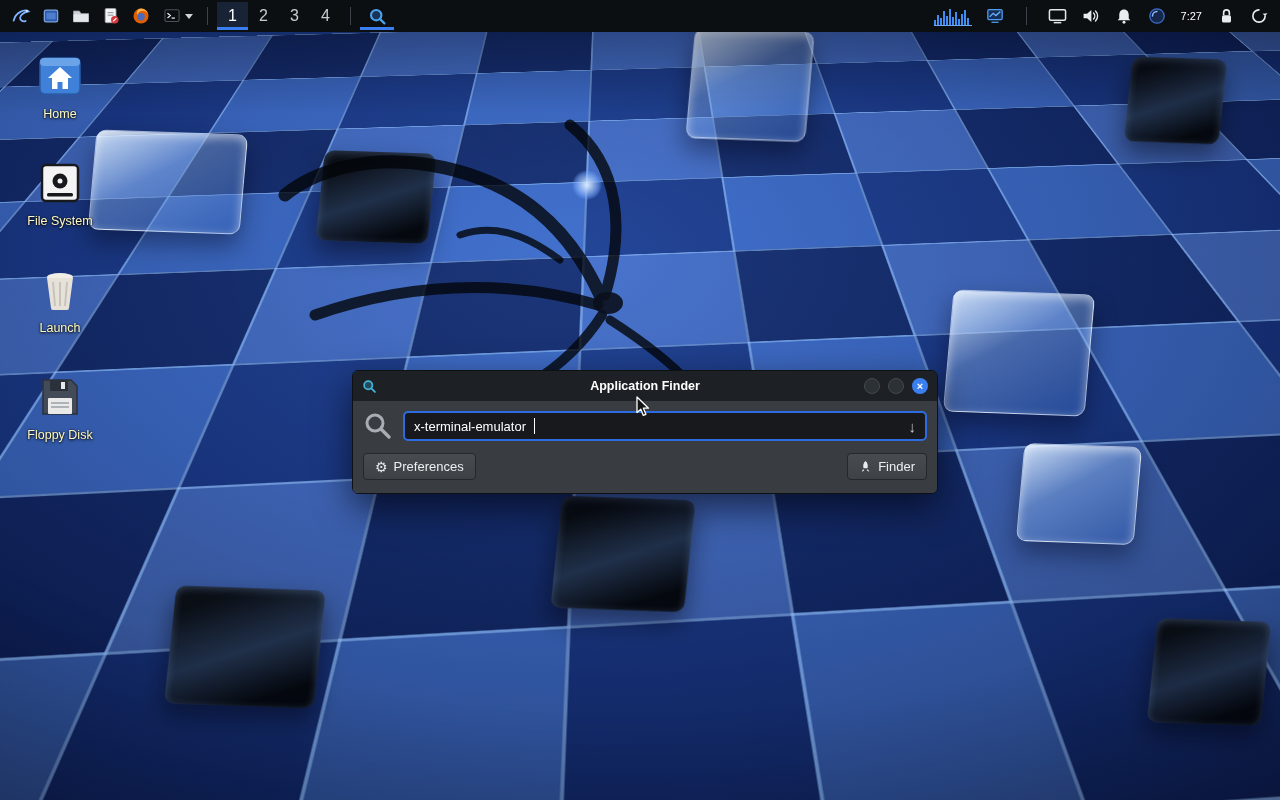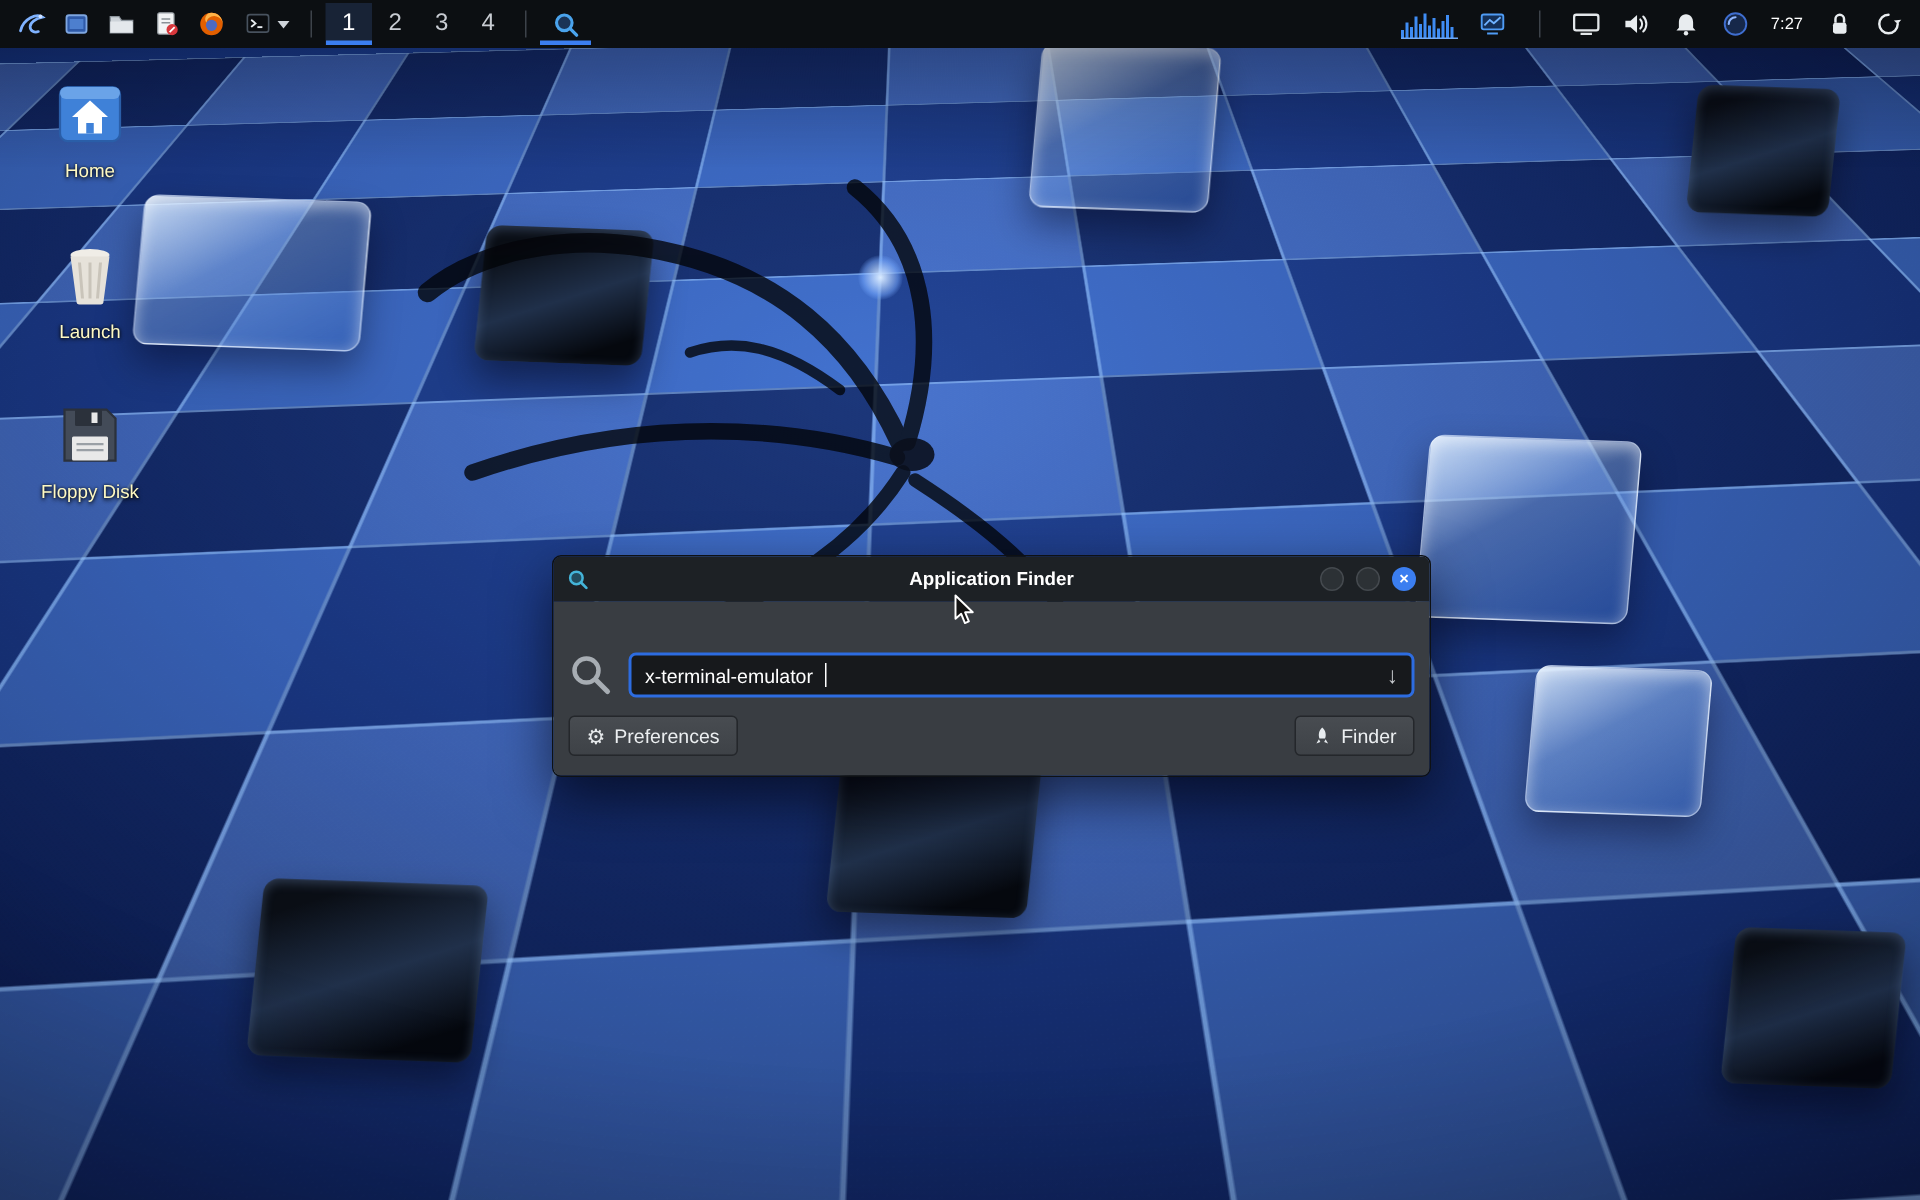--- a/index.html
+++ b/index.html
@@ -52,30 +52,30 @@
 
   
   .desk-icons { position:absolute; left:12px; top:52px; width:96px; display:flex; flex-direction:column;
     gap:38px; align-items:center; z-index:10; }
   .d-icon { display:flex; flex-direction:column; align-items:center; gap:7px; width:96px; }
   .d-glyph { width:48px; height:48px; display:flex; align-items:center; justify-content:center; }
   .d-label { color:#fef9c3; font-size:12.5px; text-align:center; white-space:nowrap;
     text-shadow:0 1px 3px rgba(0,0,0,.95), 0 0 2px rgba(0,0,0,.8); }
 
   
-  .finder { position:absolute; left:368px; top:370px; width:586px; z-index:40; border-radius:6px;
+  .finder { position:absolute; left:352px; top:370px; width:586px; z-index:40; border-radius:6px;
     overflow:hidden; border:1px solid #0e1114; box-shadow:0 14px 36px rgba(0,0,10,.6); }
   .finder-title { height:30px; background:#1d2125; display:flex; align-items:center; padding:0 9px; position:relative; }
   .title-text { position:absolute; left:0; right:0; text-align:center; color:#fff; font-weight:bold; font-size:12.5px; }
   .win-ctl { margin-left:auto; display:flex; gap:8px; z-index:2; }
   .wc { width:16px; height:16px; border-radius:50%; display:flex; align-items:center; justify-content:center; }
   .wc.dim { background:#2c3135; border:1px solid #44494e; }
   .wc.close { background:#3b7ef0; color:#fff; font-size:11px; font-weight:bold; line-height:1; border:none; }
   .finder-body { background:#393d42; padding:10px 10px 13px; }
-  .search-row { display:flex; align-items:center; gap:10px;margin-top:24px; }
+  .search-row { display:flex; align-items:center; gap:10px; }
   .input-box { flex:1; height:30px; background:#17191c; border:2px solid #2d6ce0; border-radius:5px;
     display:flex; align-items:center; padding:0 9px; }
   .query-text { color:#ffffff; font-size:13px; }
   .caret { width:1px; height:16px; background:#ffffff; margin-left:8px; }
   .dd-arrow { margin-left:auto; color:#c9ccd0; font-size:15px; line-height:1; }
   .btn-row { display:flex; justify-content:space-between; margin-top:12px; }
   .f-btn { display:flex; align-items:center; gap:6px; height:27px; padding:0 11px;
     background:linear-gradient(#484c51,#3e4247); border:1px solid #24272b; border-radius:4px;
     color:#eceff1; font-size:13px; }
   .gear-glyph { font-size:14px; color:#e6e9eb; line-height:1; }
@@ -249,20 +249,31 @@
           <rect x="3" y="5" width="40" height="36" rx="5" fill="#3f81d8" stroke="#2a5ea8" stroke-width="1.5"></rect>
           <rect x="3" y="5" width="40" height="8" rx="4" fill="#6aa3e8"></rect>
           <polygon points="23,14 35,25 11,25" fill="#ffffff"></polygon>
           <rect x="15" y="25" width="16" height="11" fill="#ffffff"></rect>
           <rect x="20.5" y="29" width="5" height="7" fill="#3f81d8"></rect>
         </svg>
       </div>
       <span class="d-label">Home</span>
     </div>
 
+    <div class="d-icon">
+      <div class="d-glyph">
+        <svg width="42" height="42" viewBox="0 0 42 42">
+          <rect x="3" y="3" width="36" height="36" rx="4" fill="#f4f4f4" stroke="#17191c" stroke-width="2.5"></rect>
+          <circle cx="21" cy="19" r="7.5" fill="#17191c"></circle>
+          <circle cx="21" cy="19" r="2.5" fill="#f4f4f4"></circle>
+          <rect x="8" y="31" width="26" height="3.5" rx="1.5" fill="#17191c"></rect>
+        </svg>
+      </div>
+      <span class="d-label">File System</span>
+    </div>
 
     <div class="d-icon">
       <div class="d-glyph">
         <svg width="42" height="44" viewBox="0 0 42 44">
           <ellipse cx="21" cy="9" rx="13" ry="4" fill="#f0ede7"></ellipse>
           <path d="M8,10 L12,40 Q12,42 14,42 L28,42 Q30,42 30,40 L34,10 Z" fill="#e6e2da"></path>
           <path d="M14,14 L16,38 M21,14 L21,38 M28,14 L26,38" stroke="#c9c4ba" stroke-width="2" fill="none"></path>
         </svg>
       </div>
       <span class="d-label">Launch</span>

